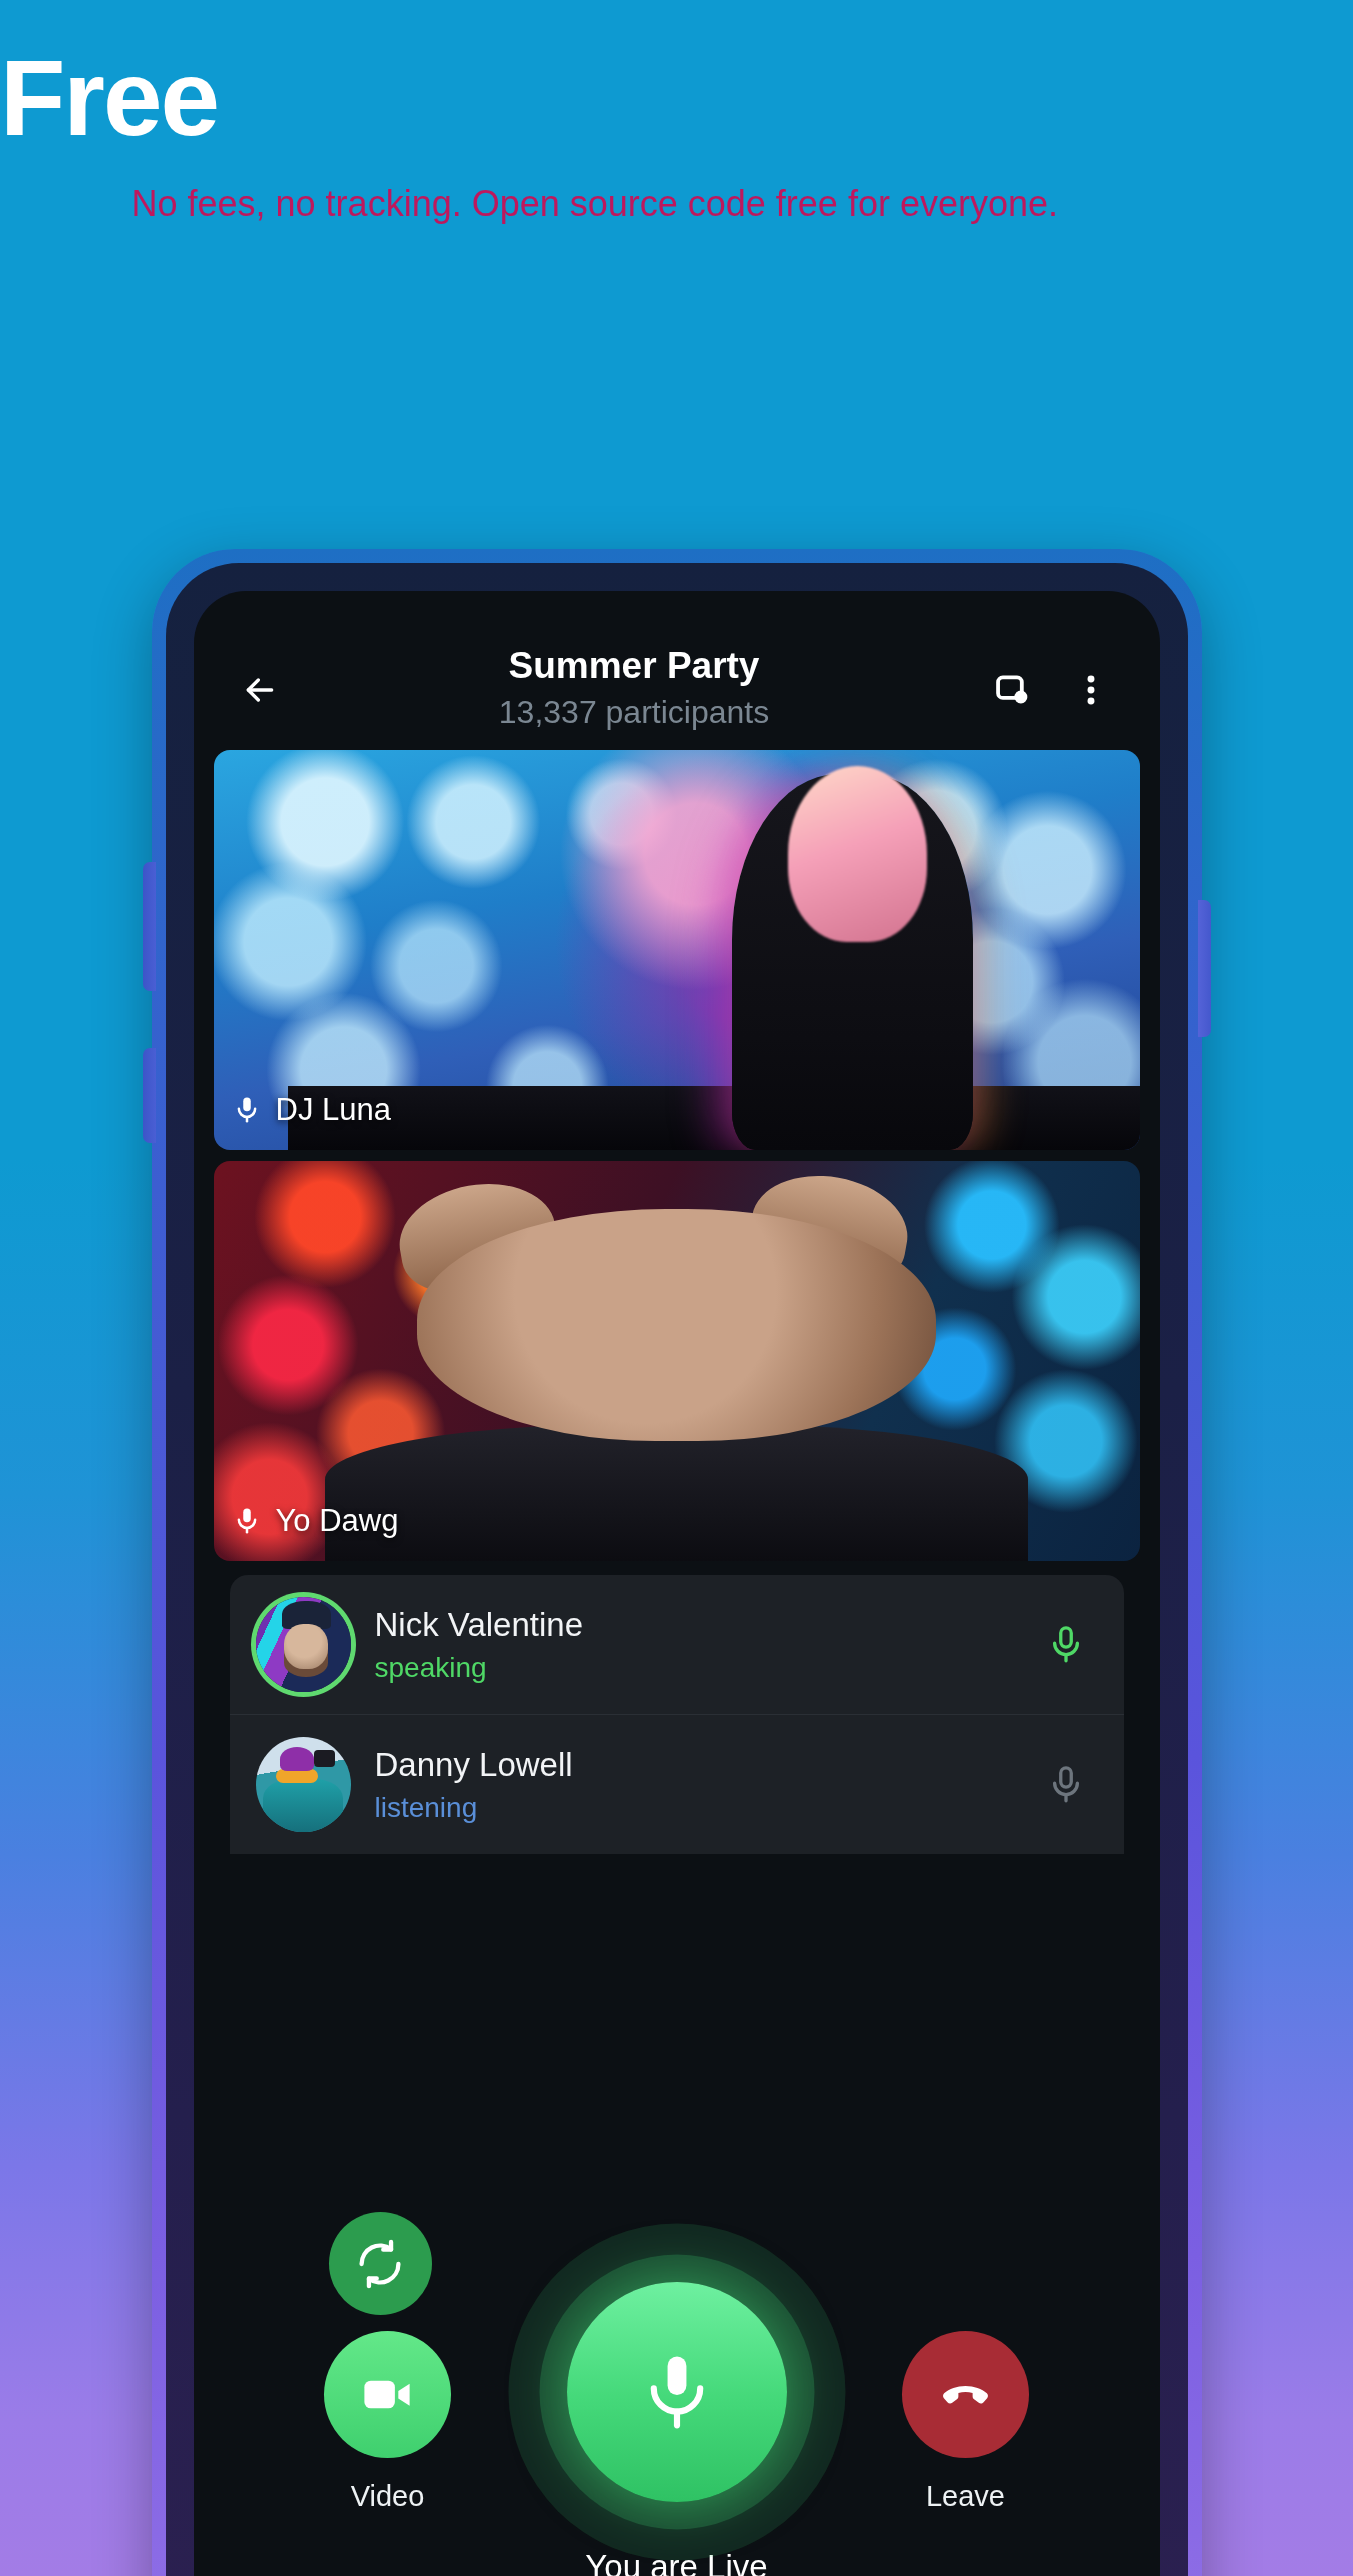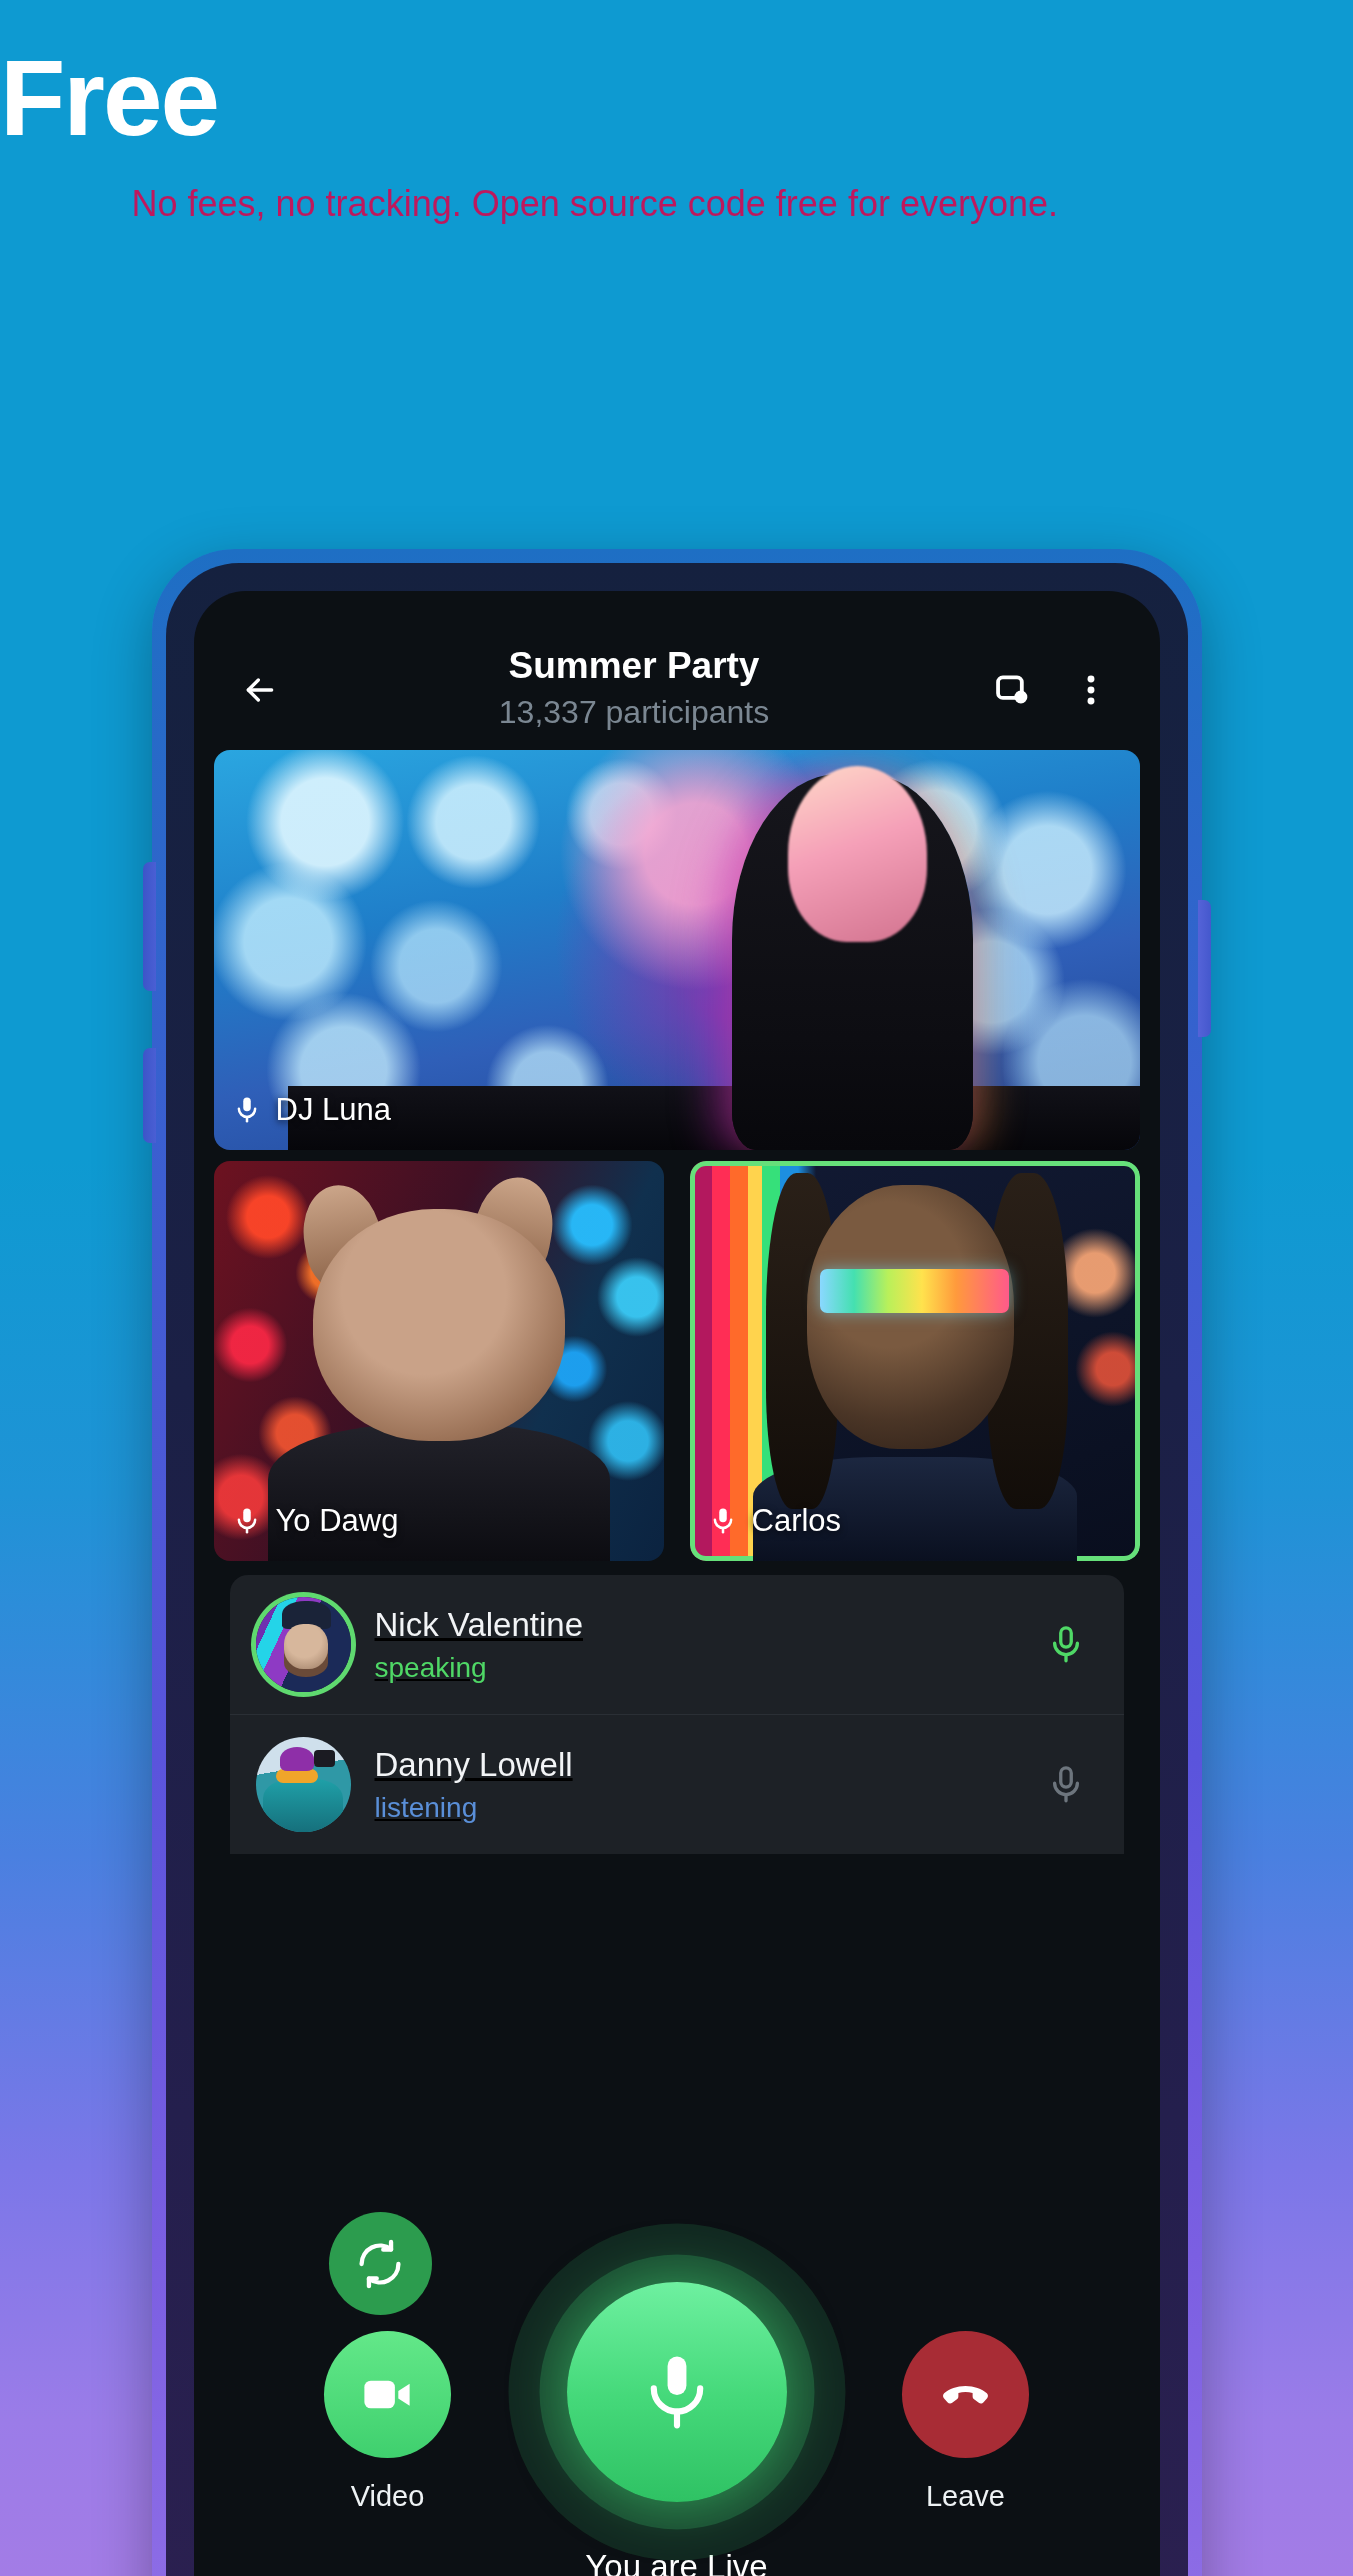--- a/index.html
+++ b/index.html
@@ -162,21 +162,21 @@
   .c-hair-r { position:absolute; left:66%; top:3%; width:18%; height:84%;
     background:linear-gradient(180deg,#2a2018,#120d09); border-radius:42% 42% 36% 36%; }
   .c-visor { position:absolute; left:29%; top:27%; width:42%; height:11%;
     border-radius:7px;
     background:linear-gradient(90deg,#8ad8ff,#44e0b0 18%,#b9f05a 36%,#ffe24d 54%,#ff9a3c 72%,#ff5a8a 100%);
     box-shadow:0 0 16px rgba(120,230,255,.5); }
   .c-body { position:absolute; left:14%; bottom:0; width:72%; height:26%;
     background:linear-gradient(180deg,#1c2740,#0a1020); border-radius:38% 38% 0 0; }
 
   
-  .plist { margin:14px 36px 0; background:#1d2126; border-radius:18px 18px 0 0; overflow:hidden;text-decoration:underline; }
+  .plist { margin:14px 36px 0; background:#1d2126; border-radius:18px 18px 0 0; overflow:hidden; }
   .prow { display:flex; align-items:center; gap:24px; padding:22px 30px 22px 26px; position:relative; }
   .prow + .prow::before {
     content:""; position:absolute; left:117px; right:0; top:0; height:1px; background:#2b3views; }
   .prow + .prow { border-top:1px solid #2a2f35; }
   .pav { width:95px; height:95px; border-radius:50%; flex:0 0 auto; position:relative; overflow:hidden; }
   .pav.speaking { box-shadow:0 0 0 5px #5fd96f; }
   .av-nick {
     background:
       linear-gradient(115deg,#6f2fb0 0 18%, #24d4e8 18% 30%, #8e3ac4 30% 48%, #1b2a58 48% 100%);
   }
@@ -310,37 +310,20 @@
               <svg width="30" height="30" viewBox="0 0 24 24" fill="none" stroke="#ffffff" stroke-width="2" stroke-linecap="round" stroke-linejoin="round">
                 <rect x="9" y="2" width="6" height="11" rx="3" fill="#ffffff" stroke="none"></rect>
                 <path d="M5.5 11a6.5 6.5 0 0013 0"></path>
                   <path d="M12 17.5V21"></path>
               </svg>
             </span>
             <span class="tile-name">Yo Dawg</span>
           </div>
         </div>
 
-        <div class="tile tile-small bg-carlos active">
-          <div class="c-body"></div>
-          <div class="c-hair-l"></div>
-          <div class="c-hair-r"></div>
-          <div class="c-head"></div>
-          <div class="c-visor"></div>
-          <div class="tile-label">
-            <span>
-              <svg width="30" height="30" viewBox="0 0 24 24" fill="none" stroke="#ffffff" stroke-width="2" stroke-linecap="round" stroke-linejoin="round">
-                <rect x="9" y="2" width="6" height="11" rx="3" fill="#ffffff" stroke="none"></rect>
-                <path d="M5.5 11a6.5 6.5 0 0013 0"></path>
-                  <path d="M12 17.5V21"></path>
-              </svg>
-            </span>
-            <span class="tile-name">Carlos</span>
-          </div>
-        </div>
 
       </div>
     </div>
 
     <div class="plist">
 
       <div class="prow">
         <div class="pav speaking av-nick">
           <div class="beanie"></div>
           <div class="beard"></div>

